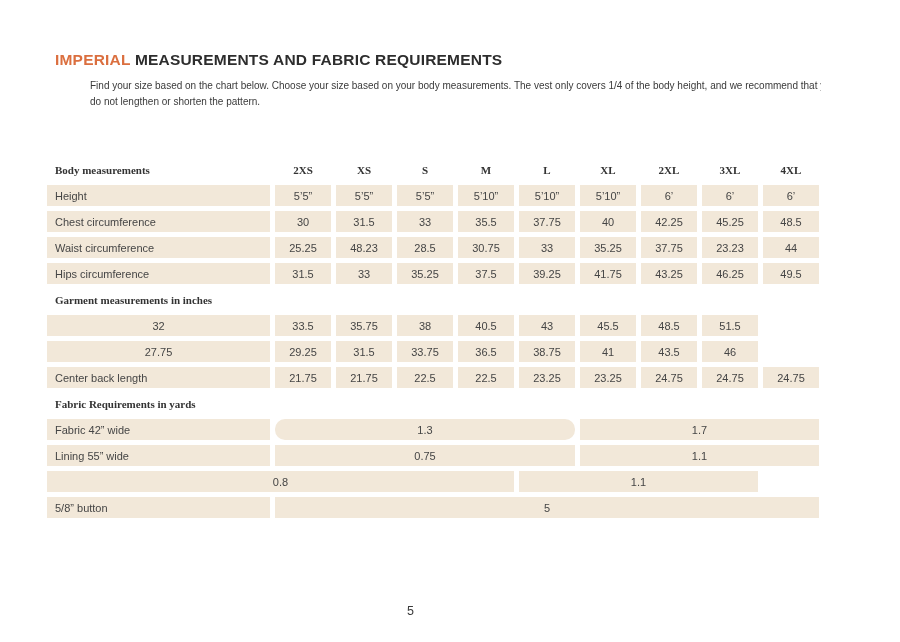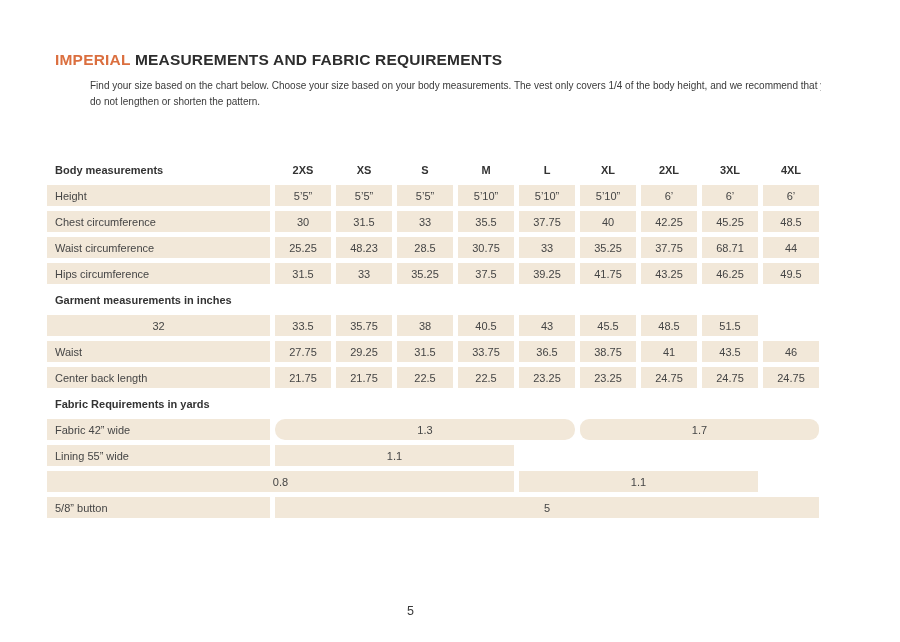--- a/index.html
+++ b/index.html
@@ -32,21 +32,21 @@
   }
   .section-row { margin-top:3px; }
   .cell {
     background:#f2e8d9;
     height:21px;
     display:flex; align-items:center; justify-content:center;
     font-size:11px; color:#454545;
   }
   .label-cell { justify-content:flex-start; padding-left:8px; box-sizing:border-box; }
   .plain { background:transparent; }
-  .bold { font-weight:bold; color:#333333; }
+  .bold { font-weight:bold; color:#333333;font-family:Liberation Serif, serif; }
   .span-all { grid-column: 1 / -1; }
   .page-number {
     position:absolute; left:0; right:0; top:604px;
     text-align:center; font-size:12.5px; color:#3a3a3a;
   }
 </style>
 </head>
 <body>
 
 <div class="page">
@@ -96,21 +96,21 @@
       </div>
       <div class="trow">
         <div class="cell label-cell">Waist circumference</div>
         <div class="cell">25.25</div>
         <div class="cell">48.23</div>
         <div class="cell">28.5</div>
         <div class="cell">30.75</div>
         <div class="cell">33</div>
         <div class="cell">35.25</div>
         <div class="cell">37.75</div>
-        <div class="cell">68.71</div>
+        <div class="cell">23.23</div>
         <div class="cell">44</div>
       </div>
       <div class="trow">
         <div class="cell label-cell">Hips circumference</div>
         <div class="cell">31.5</div>
         <div class="cell">33</div>
         <div class="cell">35.25</div>
         <div class="cell">37.5</div>
         <div class="cell">39.25</div>
         <div class="cell">41.75</div>
@@ -126,21 +126,20 @@
         <div class="cell">33.5</div>
         <div class="cell">35.75</div>
         <div class="cell">38</div>
         <div class="cell">40.5</div>
         <div class="cell">43</div>
         <div class="cell">45.5</div>
         <div class="cell">48.5</div>
         <div class="cell">51.5</div>
       </div>
       <div class="trow">
-        <div class="cell label-cell">Waist</div>
         <div class="cell">27.75</div>
         <div class="cell">29.25</div>
         <div class="cell">31.5</div>
         <div class="cell">33.75</div>
         <div class="cell">36.5</div>
         <div class="cell">38.75</div>
         <div class="cell">41</div>
         <div class="cell">43.5</div>
         <div class="cell">46</div>
       </div>
@@ -155,24 +154,25 @@
         <div class="cell">24.75</div>
         <div class="cell">24.75</div>
         <div class="cell">24.75</div>
       </div>
       <div class="trow section-row">
         <div class="cell plain label-cell bold span-all">Fabric Requirements in yards</div>
       </div>
       <div class="trow">
         <div class="cell label-cell">Fabric 42” wide</div>
         <div class="cell" style="grid-column: span 5; border-radius: 10px;">1.3</div>
-        <div class="cell" style="grid-column: span 4; border-radius: 9px;">1.7</div>
+        <div class="cell" style="grid-column: span 4;">1.7</div>
       </div>
       <div class="trow">
         <div class="cell label-cell">Lining 55” wide</div>
+        <div class="cell" style="grid-column: span 5;">0.75</div>
         <div class="cell" style="grid-column: span 4;">1.1</div>
       </div>
       <div class="trow">
         <div class="cell" style="grid-column: span 5;">0.8</div>
         <div class="cell" style="grid-column: span 4;">1.1</div>
       </div>
       <div class="trow">
         <div class="cell label-cell">5/8” button</div>
         <div class="cell" style="grid-column: span 9;">5</div>
       </div>

